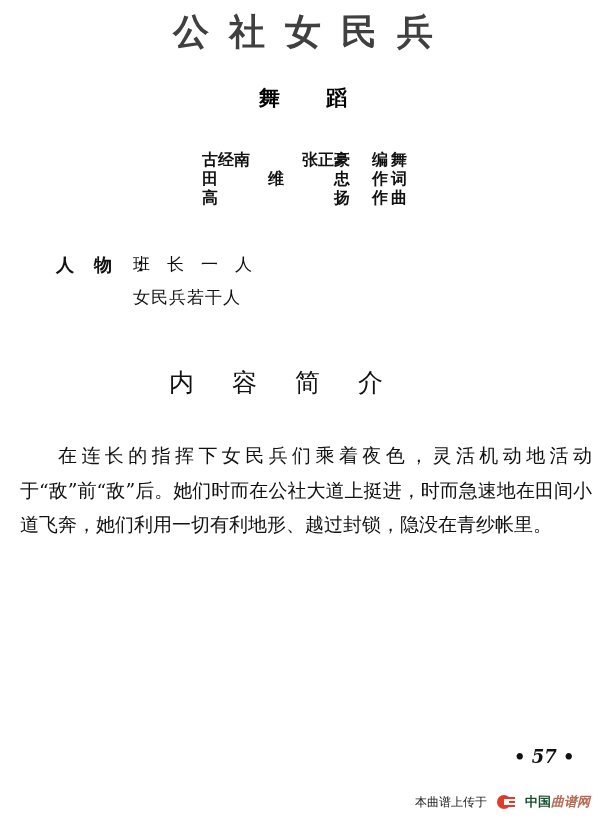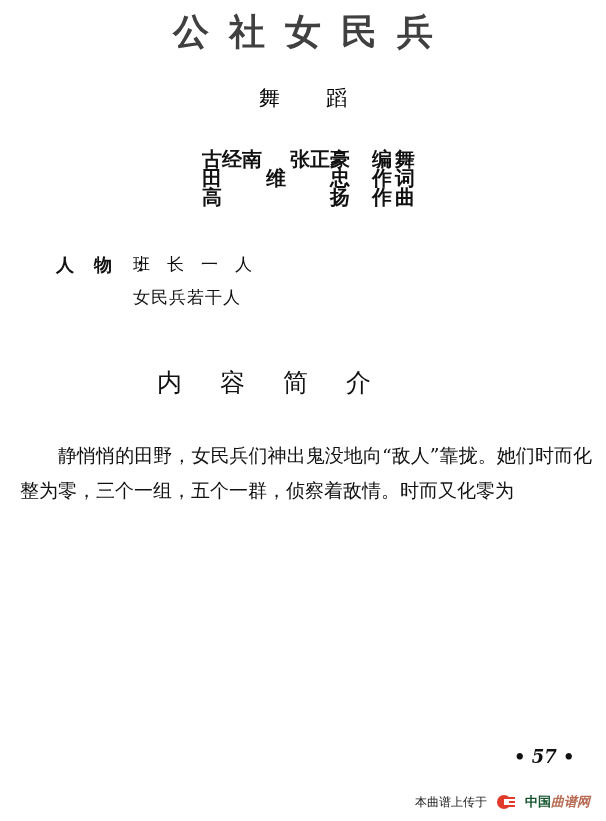--- a/index.html
+++ b/index.html
@@ -9,36 +9,36 @@
     font-family: "DejaVu Serif", "Liberation Serif", serif;
   }
   .abs { position: absolute; }
   .title {
     left: 0; top: 8px; width: 606px; text-align: center;
     font-family: "DejaVu Sans", sans-serif; font-weight: bold;
     font-size: 36px; letter-spacing: 20px; text-indent: 20px; color: #404040;
   }
   .genre {
     left: 0; top: 84px; width: 606px; text-align: center;
-    font-family: "DejaVu Sans", sans-serif; font-weight: normal;
+    font-family: "DejaVu Sans", sans-serif; font-weight: bold;
     font-size: 21px; letter-spacing: 46px; text-indent: 46px; color: #000;
   }
-  .credits { left: 202px; top: 150px; font-size: 20px; font-weight: bold; line-height: 19px; }
+  .credits { left: 202px; top: 150px; font-size: 16px; font-weight: bold; line-height: 19px; }
   .credit-row { display: flex; }
   .credit-name { width: 148px; display: flex; justify-content: space-between; }
   .credit-name span { display:inline-block; }
   .credit-role { margin-left: 22px; letter-spacing: 3px; }
   .characters-label {
     left: 56px; top: 253px; font-size: 18px; font-weight: bold;
     font-family: "DejaVu Sans", sans-serif; letter-spacing: 20px;
   }
   .char-1 { left: 133px; top: 253px; font-size: 17px; letter-spacing: 17px; }
   .char-2 { left: 133px; top: 286px; font-size: 17px; letter-spacing: 1px; }
   .section-title {
-    left: 0; top: 366px; width: 528px; text-align: center;
+    left: 12px; top: 366px; width: 528px; text-align: center;
     font-size: 25px; letter-spacing: 38px; text-indent: 38px;
   }
   .body-text {
     left: 20px; top: 438px; width: 572px; font-size: 19px; line-height: 34.5px;
   }
   .para { margin: 0; text-align: justify; text-align-last: left; }
   .para.indent { text-indent: 38px; }
   .page-num {
     left: 514px; top: 746px; font-size: 18px; font-weight: bold; font-style: italic;
     font-family: "DejaVu Serif", serif;
@@ -86,21 +86,21 @@
   </div>
 </div>
 
 <div class="abs characters-label">人物：</div>
 <div class="abs char-1">班长一人</div>
 <div class="abs char-2">女民兵若干人</div>
 
 <div class="abs section-title">内容简介</div>
 
 <div class="abs body-text">
-  <p class="para indent">静悄悄的田野，女民兵们神出鬼没地向“敌人”靠拢。她们时而化整为零，三个一组，五个一群，侦察着敌情。时而又化零为</p>
+  <p class="para indent">在连长的指挥下女民兵们乘着夜色，灵活机动地活动于“敌”前“敌”后。她们时而在公社大道上挺进，时而急速地在田间小道飞奔，她们利用一切有利地形、越过封锁，隐没在青纱帐里。</p>
 </div>
 
 <div class="abs page-num">• 57 •</div>
 
 <div class="abs footer">
   <span>本曲谱上传于</span>
   <span class="logo-mark">
     <span class="logo-c"></span>
       <span class="logo-lines"></span>
   </span>

